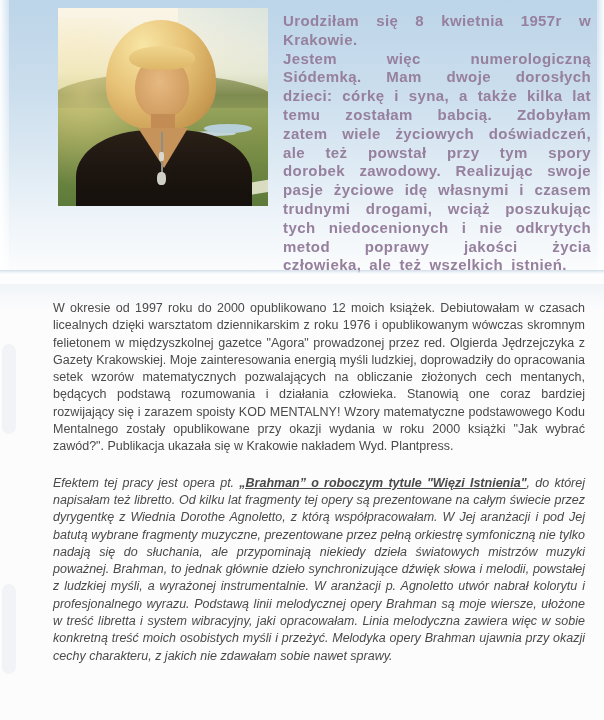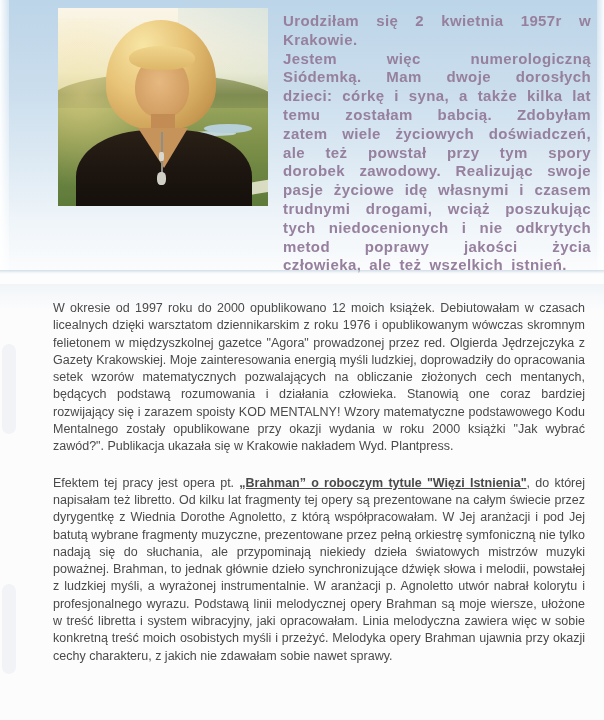--- a/index.html
+++ b/index.html
@@ -82,21 +82,21 @@
   .watermark{position:absolute;width:14px;height:90px;border-radius:7px;
     background:rgba(205,215,225,.22);}
   .wm1{left:2px;top:60px;}
   .wm2{left:2px;top:300px;}
 
   .body-text{
     position:absolute;left:53px;top:16px;width:532px;
     color:#4a4a4a;font-size:12.5px;line-height:17.3px;text-align:justify;
   }
   .body-text p{margin:0 0 19px 0;padding:0;}
-  .body-text p:last-child{margin-bottom:0;}
+  .body-text p:last-child{margin-bottom:0;font-style:italic;}
   .opera-title{font-weight:bold;text-decoration:underline;}
 </style>
 </head>
 <body>
 
 <div class="page">
 
   <div class="hero">
     <div class="edge-left"></div>
     <div class="edge-right"></div>
@@ -113,21 +113,21 @@
       <div class="face"></div>
       <div class="bangs"></div>
       <div class="neck"></div>
       <div class="torso"></div>
       <div class="skin-v"></div>
       <div class="necklace"></div>
       <div class="pendant"></div>
     </div>
 
     <div class="intro">
-      <div class="line">Urodziłam się 2 kwietnia 1957r w Krakowie.</div>
+      <div class="line">Urodziłam się 8 kwietnia 1957r w Krakowie.</div>
       <div class="line">Jestem więc numerologiczną Siódemką. Mam dwoje dorosłych dzieci: córkę i syna, a także kilka lat temu zostałam babcią. Zdobyłam zatem wiele życiowych doświadczeń, ale też powstał przy tym spory dorobek zawodowy. Realizując swoje pasje życiowe idę własnymi i czasem trudnymi drogami, wciąż poszukując tych niedocenionych i nie odkrytych metod poprawy jakości życia człowieka, ale też wszelkich istnień.</div>
     </div>
   </div>
 
   <div class="divider"></div>
 
   <div class="article">
     <div class="fade"></div>
     <div class="watermark wm1"></div>
     <div class="watermark wm2"></div>

